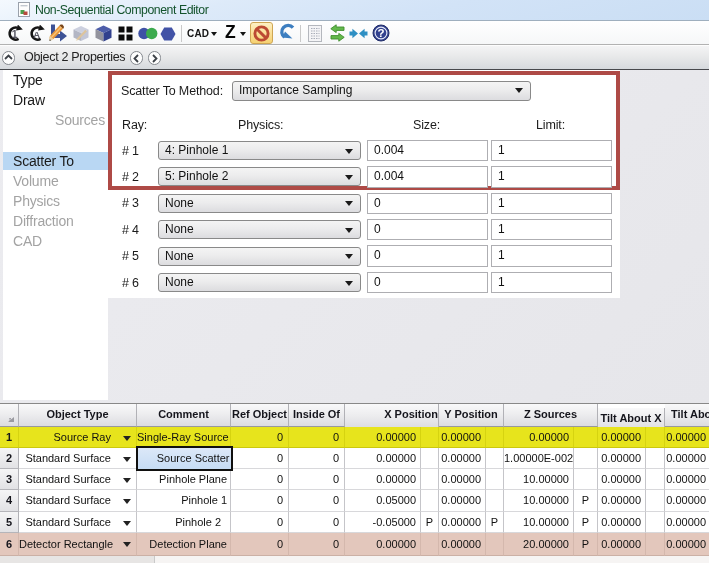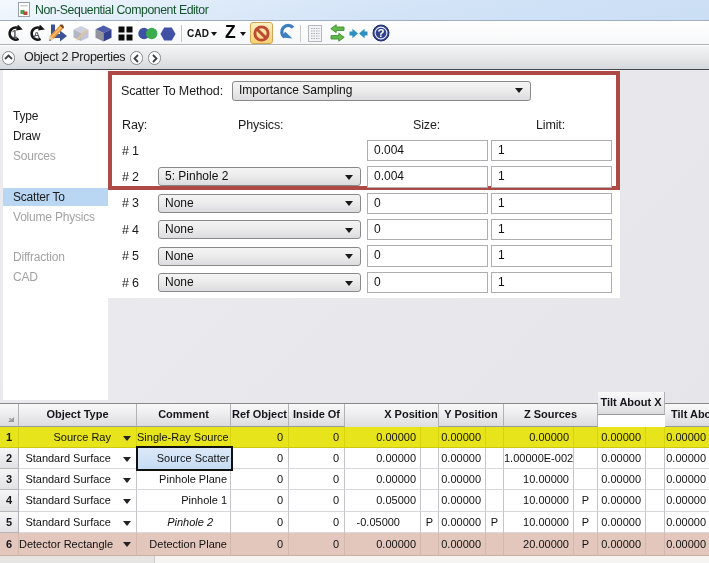--- a/index.html
+++ b/index.html
@@ -17,21 +17,21 @@
   
   #sechdr{left:0;top:45px;width:709px;height:23px;
      background:linear-gradient(180deg,#f4f4f5 0%,#e8e9ea 45%,#d6d9dd 100%);
      border-top:1px solid #fdfdfd;border-bottom:2px solid #47484c;}
   #sechdrtext{left:24px;top:50px;font-size:12.5px;letter-spacing:-0.3px;color:#222;}
   .circbtn{position:absolute;width:11.5px;height:11.5px;border-radius:50%;background:#fdfdfd;border:1px solid #84888e;}
   
   #props{left:0;top:70px;width:709px;height:333px;background:linear-gradient(135deg,#ececf0 0%,#e6e6ea 100%);}
   #sidebar{left:3px;top:0px;width:105px;height:330px;background:#ffffff;}
   #content{left:108px;top:0px;width:512px;height:228px;background:#ffffff;}
-  .nav{position:absolute;left:13px;height:20px;line-height:20px;font-size:12px;letter-spacing:-0.2px;color:#1a1a1a;width:92px;margin-top:36px;}
+  .nav{position:absolute;left:13px;height:20px;line-height:20px;font-size:14px;letter-spacing:-0.2px;color:#1a1a1a;width:92px;}
   .nav.dis{color:#a3a3a3;}
   .nav.sel{background:#b9d7f3;left:3px;padding-left:10px;width:95px;height:18px;line-height:18px;}
   #redbox{left:108px;top:0.5px;width:512px;height:119.5px;border:4px solid #ae4a46;box-sizing:border-box;}
   .lbl{position:absolute;font-size:12.5px;letter-spacing:-0.15px;color:#1b1b1b;}
   .combo{position:absolute;height:19px;box-sizing:border-box;border:1px solid #898989;border-radius:3px;
      background:linear-gradient(180deg,#f4f4f4 0%,#ececed 45%,#dcdcdf 100%);
      font-size:12px;color:#111;line-height:17px;padding-left:6px;}
   .combo .arr{position:absolute;right:7px;top:6.5px;width:0;height:0;border-left:4px solid transparent;border-right:4px solid transparent;border-top:5px solid #1a1a1a;}
   .tbox{position:absolute;height:21.5px;width:121px;box-sizing:border-box;border:1px solid #aeaeb2;background:#fff;
      font-size:12px;color:#111;line-height:19px;padding-left:6px;}
@@ -180,36 +180,37 @@
   <div class="circbtn" style="left:147.5px;top:51px;"></div>
   <svg class="abs" style="left:151px;top:53.5px" width="7" height="9" viewBox="0 0 7 9">
       <path d="M2 1 L5.5 4.5 L2 8" fill="none" stroke="#3c4147" stroke-width="1.8"></path>
     </svg>
 
   <div class="abs" id="props">
     <div class="abs" id="sidebar"></div>
     <div class="abs" id="content"></div>
     <div class="abs nav" style="top:0px;">Type</div>
     <div class="abs nav" style="top:20px;">Draw</div>
-    <div class="abs nav dis" style="top:40px;">Sources</div>
+    <div class="abs nav dis" style="top:40px;text-align:right;">Sources</div>
     <div class="abs nav sel" style="top:82px;">Scatter To</div>
     <div class="abs nav dis" style="top:101px;">Volume Physics</div>
     <div class="abs nav dis" style="top:141px;">Diffraction</div>
     <div class="abs nav dis" style="top:161px;">CAD</div>
 
     <div class="abs" id="redbox"></div>
     <div class="lbl" style="left:121px;top:14px;">Scatter To Method:</div>
     <div class="combo" style="left:232px;top:10.5px;width:299px;height:20px;">Importance Sampling<span class="arr"></span></div>
 
     <div class="lbl" style="left:122px;top:48px;">Ray:</div>
     <div class="lbl" style="left:238px;top:48px;">Physics:</div>
     <div class="lbl" style="left:413px;top:48px;">Size:</div>
     <div class="lbl" style="left:536px;top:48px;">Limit:</div>
 
     <div class="lbl" style="left:122px;top:73.5px;"># 1</div>
+    <div class="combo" style="left:158px;top:71px;width:203px;">4: Pinhole 1<span class="arr"></span></div>
     <div class="tbox" style="left:367px;top:69.7px;">0.004</div>
     <div class="tbox" style="left:491px;top:69.7px;">1</div>
 
     <div class="lbl" style="left:122px;top:99.9px;"># 2</div>
     <div class="combo" style="left:158px;top:97.4px;width:203px;">5: Pinhole 2<span class="arr"></span></div>
     <div class="tbox" style="left:367px;top:96.1px;">0.004</div>
     <div class="tbox" style="left:491px;top:96.1px;">1</div>
 
     <div class="lbl" style="left:122px;top:126.3px;"># 3</div>
     <div class="combo" style="left:158px;top:123.8px;width:203px;">None<span class="arr"></span></div>
@@ -240,21 +241,21 @@
           <path d="M2.2 4 L4.8 4 M2.2 2.5 L4 2.5" stroke="#9a9aa0" stroke-width="0.9"></path>
         </svg>
       </div>
   <div class="hcell abs" style="left:19px;top:404.0px;width:118px;height:22.5px;line-height:21.5px;">Object Type</div>
   <div class="hcell abs" style="left:137px;top:404.0px;width:94px;height:22.5px;line-height:21.5px;">Comment</div>
   <div class="hcell abs" style="left:231px;top:404.0px;width:58px;height:22.5px;line-height:21.5px;">Ref Object</div>
   <div class="hcell abs" style="left:289px;top:404.0px;width:56px;height:22.5px;line-height:21.5px;">Inside Of</div>
   <div class="hcell abs" style="left:345px;top:404.0px;width:94px;height:25px;line-height:21.5px;text-align:right;">X Position</div>
   <div class="hcell abs" style="left:439px;top:404.0px;width:65px;height:22.5px;line-height:21.5px;">Y Position</div>
   <div class="hcell abs" style="left:504px;top:404.0px;width:94px;height:22.5px;line-height:21.5px;">Z Sources</div>
-  <div class="hcell abs" style="left:598px;top:392px;width:67px;height:22.5px;line-height:21.5px;">Tilt About X</div>
+  <div class="hcell abs" style="left:598px;top:408px;width:67px;height:22.5px;line-height:21.5px;">Tilt About X</div>
   <div class="hcell abs" style="left:665px;top:404.0px;width:45px;height:22.5px;line-height:21.5px;text-align:left;padding-left:6px;overflow:hidden;border-right:none;">Tilt About Y</div>
   <div class="rownum abs yel" style="left:0;top:426.5px;width:19px;height:21.3px;line-height:21.3px;">1</div>
   <div class="cell yel" style="left:19px;top:426.5px;width:118px;height:21.3px;line-height:21.3px;padding-right:25px;">Source Ray<span class="otarr"></span></div>
   <div class="cell yel" style="left:137px;top:426.5px;width:94px;height:21.3px;line-height:21.3px;padding-right:3px;">Single-Ray Source</div>
   <div class="cell yel" style="left:231px;top:426.5px;width:58px;height:21.3px;line-height:21.3px;padding-right:5px;">0</div>
   <div class="cell yel" style="left:289px;top:426.5px;width:56px;height:21.3px;line-height:21.3px;padding-right:5px;">0</div>
   <div class="cell yel" style="left:345px;top:426.5px;width:76px;height:21.3px;line-height:21.3px;padding-right:4px;">0.00000</div>
   <div class="cell yel" style="left:421px;top:426.5px;width:18px;height:21.3px;line-height:21.3px;text-align:center;padding-right:0;"></div>
   <div class="cell yel" style="left:439px;top:426.5px;width:47px;height:21.3px;line-height:21.3px;padding-right:4px;">0.00000</div>
   <div class="cell yel" style="left:486px;top:426.5px;width:18px;height:21.3px;line-height:21.3px;text-align:center;padding-right:0;"></div>
@@ -300,24 +301,24 @@
   <div class="cell" style="left:421px;top:490.4px;width:18px;height:21.3px;line-height:21.3px;text-align:center;padding-right:0;"></div>
   <div class="cell" style="left:439px;top:490.4px;width:47px;height:21.3px;line-height:21.3px;padding-right:4px;">0.00000</div>
   <div class="cell" style="left:486px;top:490.4px;width:18px;height:21.3px;line-height:21.3px;text-align:center;padding-right:0;"></div>
   <div class="cell" style="left:504px;top:490.4px;width:70px;height:21.3px;line-height:21.3px;padding-right:4px;">10.00000</div>
   <div class="cell" style="left:574px;top:490.4px;width:24px;height:21.3px;line-height:21.3px;text-align:center;padding-right:0;">P</div>
   <div class="cell" style="left:598px;top:490.4px;width:48px;height:21.3px;line-height:21.3px;padding-right:4px;">0.00000</div>
   <div class="cell" style="left:646px;top:490.4px;width:19px;height:21.3px;line-height:21.3px;text-align:center;padding-right:0;"></div>
   <div class="cell" style="left:665px;top:490.4px;width:45px;height:21.3px;line-height:21.3px;padding-right:4px;border-right:none;">0.00000</div>
   <div class="rownum abs" style="left:0;top:511.7px;width:19px;height:21.3px;line-height:21.3px;">5</div>
   <div class="cell" style="left:19px;top:511.7px;width:118px;height:21.3px;line-height:21.3px;padding-right:25px;">Standard Surface<span class="otarr"></span></div>
-  <div class="cell" style="left:137px;top:511.7px;width:94px;height:21.3px;line-height:21.3px;padding-right:17px;font-style:italic;">Pinhole 2</div>
+  <div class="cell" style="left:137px;top:511.7px;width:94px;height:21.3px;line-height:21.3px;padding-right:9px;">Pinhole 2</div>
   <div class="cell" style="left:231px;top:511.7px;width:58px;height:21.3px;line-height:21.3px;padding-right:5px;">0</div>
   <div class="cell" style="left:289px;top:511.7px;width:56px;height:21.3px;line-height:21.3px;padding-right:5px;">0</div>
-  <div class="cell" style="left:345px;top:511.7px;width:76px;height:21.3px;line-height:21.3px;padding-right:20px;">-0.05000</div>
+  <div class="cell" style="left:345px;top:511.7px;width:76px;height:21.3px;line-height:21.3px;padding-right:4px;">-0.05000</div>
   <div class="cell" style="left:421px;top:511.7px;width:18px;height:21.3px;line-height:21.3px;text-align:center;padding-right:0;">P</div>
   <div class="cell" style="left:439px;top:511.7px;width:47px;height:21.3px;line-height:21.3px;padding-right:4px;">0.00000</div>
   <div class="cell" style="left:486px;top:511.7px;width:18px;height:21.3px;line-height:21.3px;text-align:center;padding-right:0;">P</div>
   <div class="cell" style="left:504px;top:511.7px;width:70px;height:21.3px;line-height:21.3px;padding-right:4px;">10.00000</div>
   <div class="cell" style="left:574px;top:511.7px;width:24px;height:21.3px;line-height:21.3px;text-align:center;padding-right:0;">P</div>
   <div class="cell" style="left:598px;top:511.7px;width:48px;height:21.3px;line-height:21.3px;padding-right:4px;">0.00000</div>
   <div class="cell" style="left:646px;top:511.7px;width:19px;height:21.3px;line-height:21.3px;text-align:center;padding-right:0;"></div>
   <div class="cell" style="left:665px;top:511.7px;width:45px;height:21.3px;line-height:21.3px;padding-right:4px;border-right:none;">0.00000</div>
   <div class="rownum abs sal" style="left:0;top:533.0px;width:19px;height:22.9px;line-height:22.9px;">6</div>
   <div class="cell sal" style="left:19px;top:533.0px;width:118px;height:22.9px;line-height:22.9px;padding-right:25px;">Detector Rectangle<span class="otarr"></span></div>

